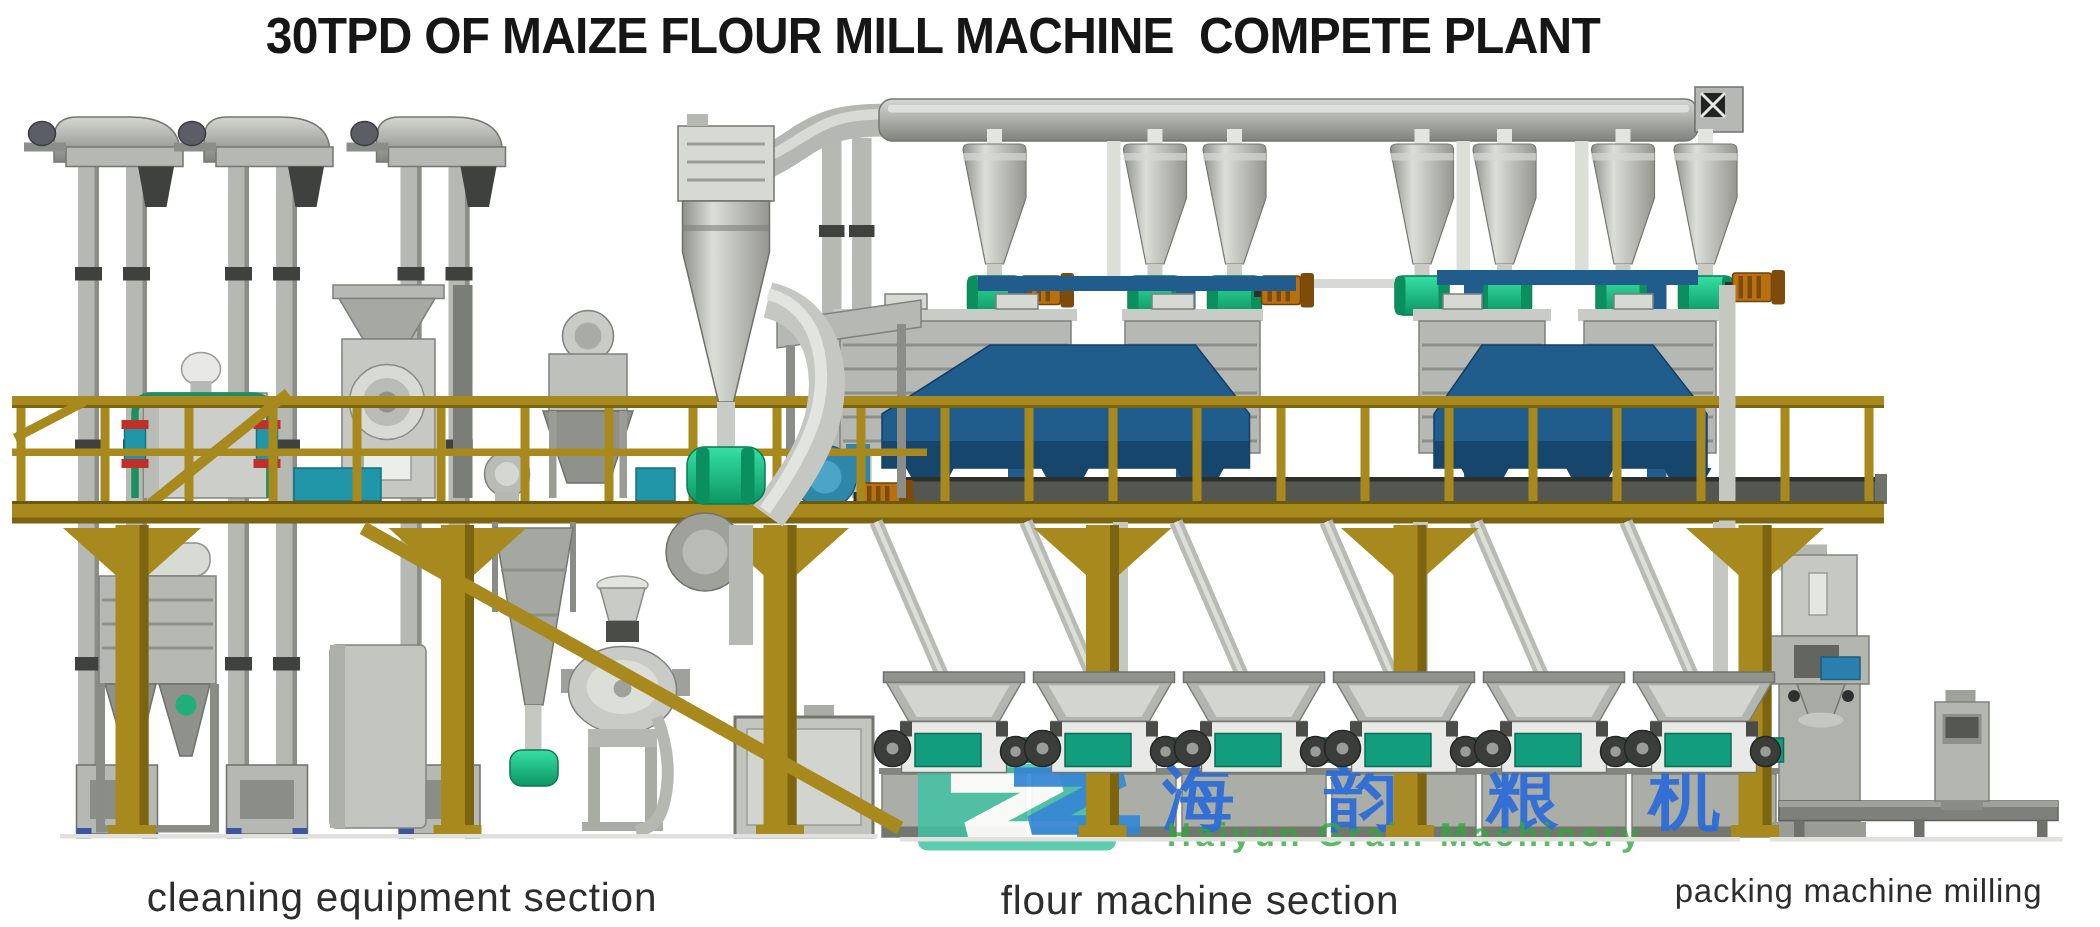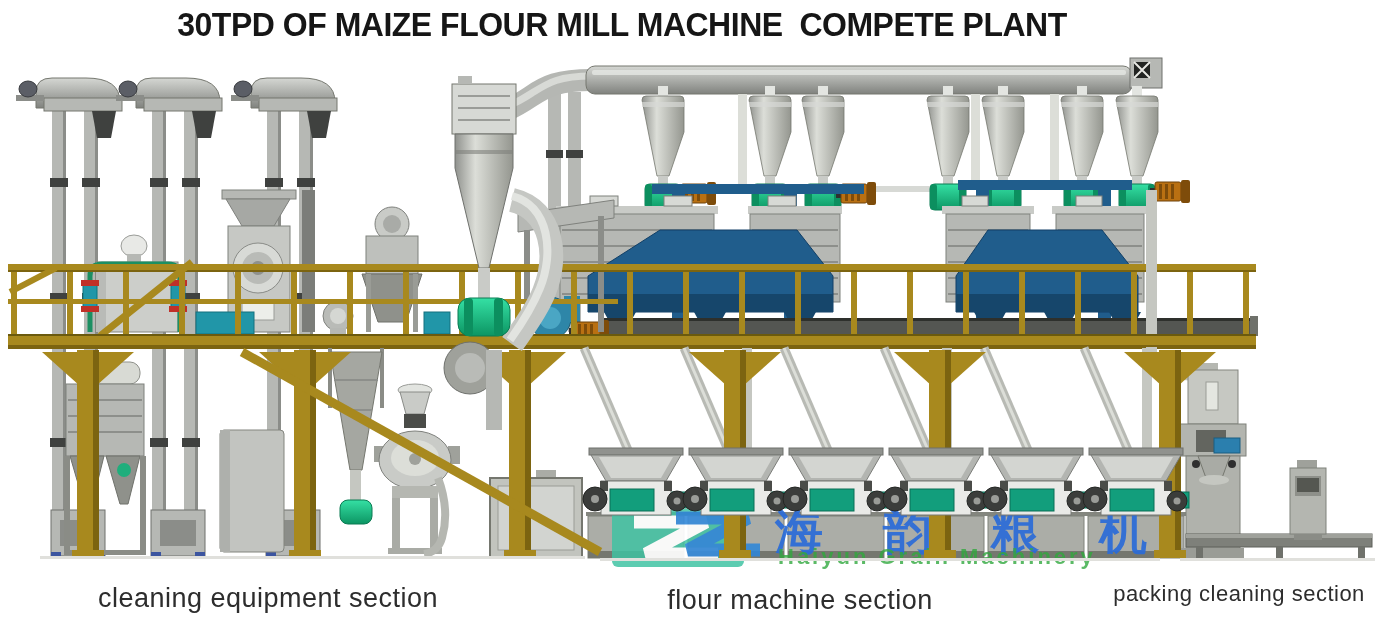--- a/index.html
+++ b/index.html
@@ -438,14 +438,14 @@
 <g>
   <rect fill="#e0e0dc" x="40" y="556" width="545" height="3"></rect>
   <rect fill="#e0e0dc" x="600" y="558" width="560" height="3"></rect>
   <rect fill="#e0e0dc" x="1180" y="558" width="195" height="3"></rect>
 </g>
 </svg>
 
 <div class="title">30TPD OF MAIZE FLOUR MILL MACHINE  COMPETE PLANT</div>
 <div class="lbl lbl-clean">cleaning equipment section</div>
 <div class="lbl lbl-mill">flour machine section</div>
-<div class="lbl lbl-pack">packing cleaning section</div>
+<div class="lbl lbl-pack">packing machine milling</div>
 </div>
 
 </body></html>

